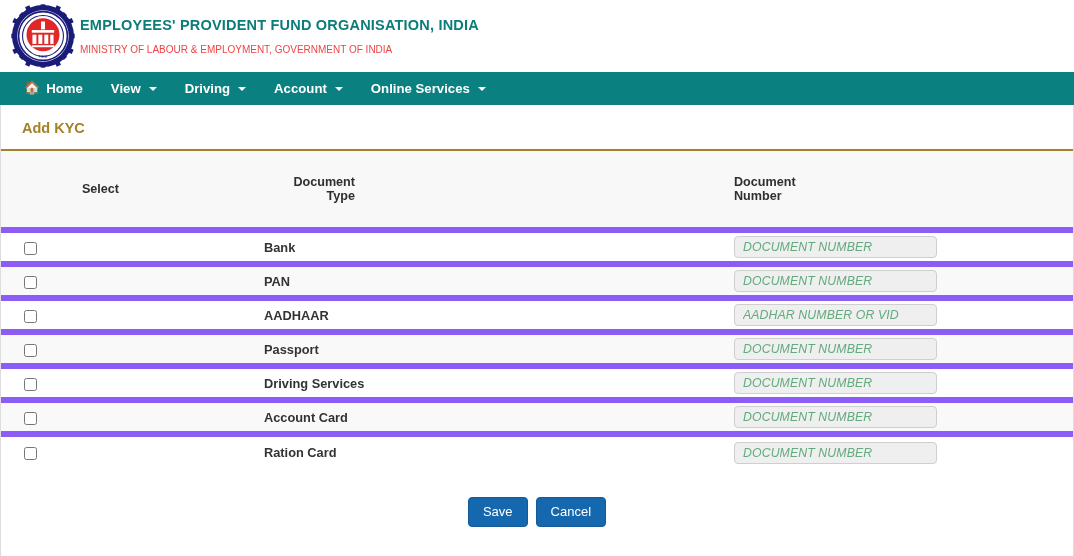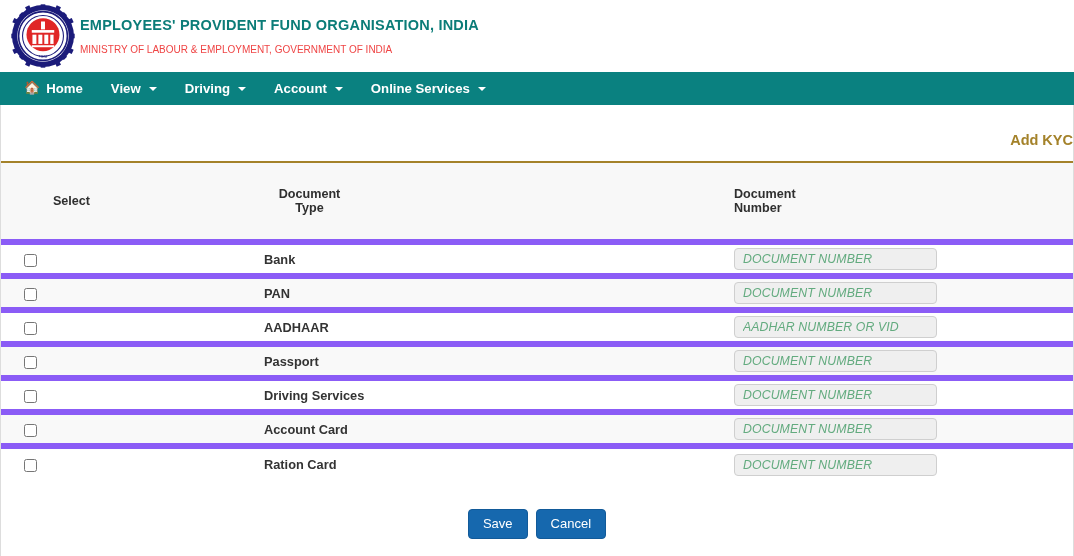--- a/index.html
+++ b/index.html
@@ -92,45 +92,44 @@
 
   
   .panel {
     border-left: 1px solid #dddddd;
     border-right: 1px solid #dddddd;
     margin: 0 0 0 0;
     background: #fff;
     height: 523px;
   }
   .panel-heading {
-    padding: 26px 0 12px 21px;
+    padding: 14px 0 12px 21px;
     border-bottom: 2px solid #a4822a;
     background: #ffffff;
-    text-align: right;
   }
   .panel-title {
     color: #a4822a;
     font-size: 14.5px;
     font-weight: bold;
     margin: 0;
     line-height: 18px;
   }
 
   
   .kyc-table {
     width: 100%;
     border-collapse: collapse;
     table-layout: fixed;
   }
   .kyc-table thead th {
     background: #f8f8f8;
     color: #2f2f2f;
     font-size: 12.6px;
     font-weight: bold;
-    text-align: center;
+    text-align: right;
     padding: 10px 0 10px 0;
     height: 36px;
     border-bottom: 1px solid #dddddd;
     vertical-align: middle;
   }
   .kyc-table tbody td {
     border-top: 6px solid #8b5cf6;
     padding: 0;
     height: 34px;
     vertical-align: middle;

